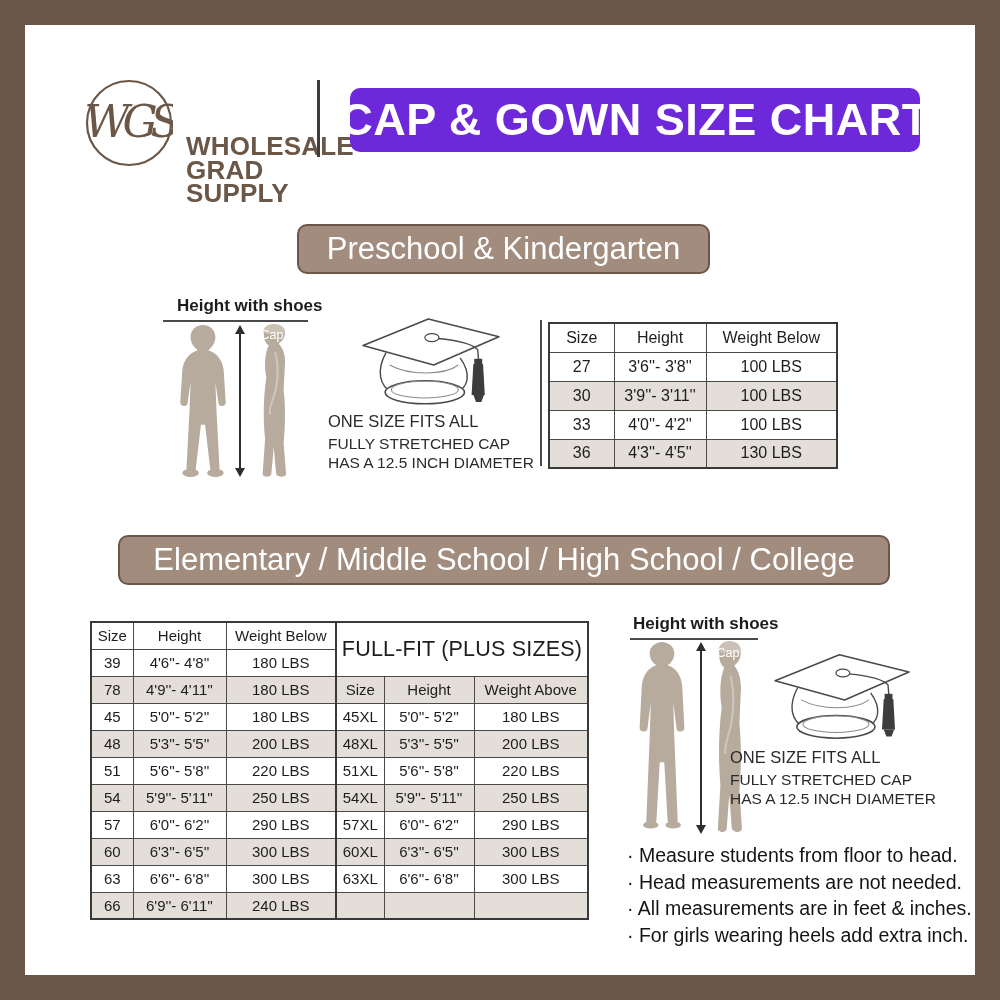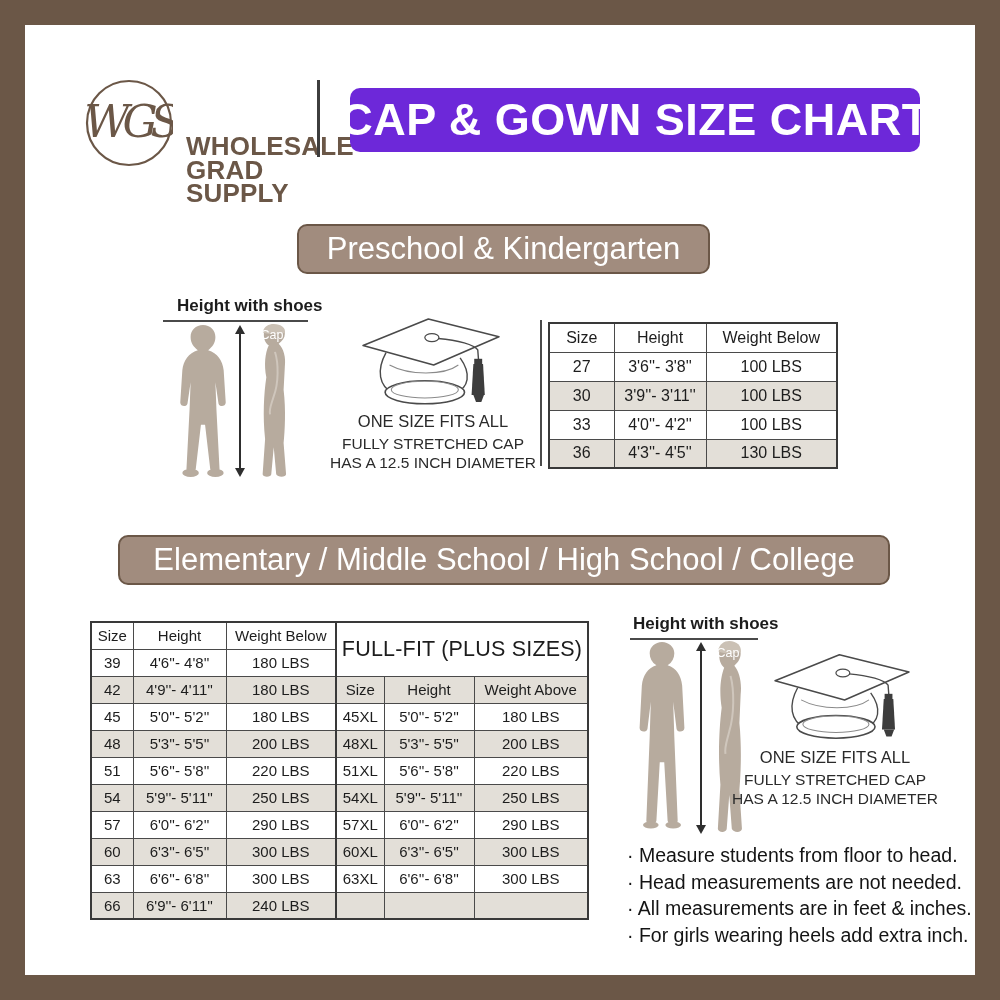--- a/index.html
+++ b/index.html
@@ -32,21 +32,21 @@
   
   .hws-label { font-weight:bold; font-size:17px; color:#1c1c1c; white-space:nowrap; }
   .measure-line { height:2px; background:#4a4a4a; }
   .v-arrow { display:flex; flex-direction:column; align-items:center; width:12px; }
   .v-arrow .head-up { width:0; height:0; border-left:5px solid transparent; border-right:5px solid transparent; border-bottom:9px solid #2e2e2e; }
   .v-arrow .head-down { width:0; height:0; border-left:5px solid transparent; border-right:5px solid transparent; border-top:9px solid #2e2e2e; }
   .v-arrow .shaft { width:2px; flex:1; background:#2e2e2e; }
   .cap-tag { color:#fff; font-size:12.5px; text-align:center; }
 
   
-  .cap-note { width:210px; text-align:center; color:#2a2a2a; font-size:15.5px; line-height:19px; }
+  .cap-note { width:210px; text-align:left; color:#2a2a2a; font-size:15.5px; line-height:19px; }
   .cap-note .l1 { font-size:16.5px; margin-bottom:3px; }
 
   
   .size-table { position:absolute; border-collapse:collapse; table-layout:fixed; background:#fff;
     font-weight:normal; color:#1d1d1d; text-align:center; border:2.5px solid #393939; }
   .size-table td { border:1.4px solid #4a4a4a; padding:0; overflow:hidden; white-space:nowrap; }
   .size-table tr.shaded td { background:#e3dfd8; }
   .t-preschool { left:548px; top:322px; font-size:16px; }
   .t-preschool tr { height:29px; }
   .t-main { left:90px; top:621px; font-size:15px; }
@@ -186,21 +186,21 @@
       <td>Size</td>
       <td>Height</td>
       <td>Weight Below</td>
     </tr>
     <tr>
       <td>39</td>
       <td>4'6''- 4'8''</td>
       <td>180 LBS</td>
     </tr>
     <tr class="shaded">
-      <td>42</td>
+      <td>78</td>
       <td>4'9''- 4'11''</td>
       <td>180 LBS</td>
     </tr>
     <tr>
       <td>45</td>
       <td>5'0''- 5'2''</td>
       <td>180 LBS</td>
     </tr>
     <tr class="shaded">
       <td>48</td>

